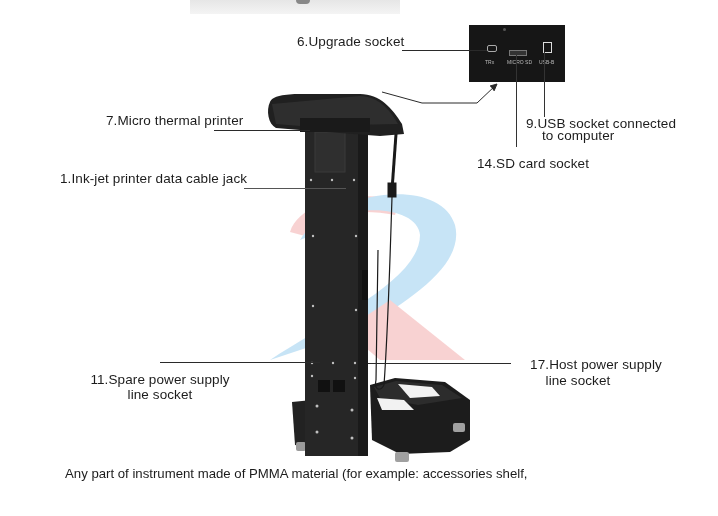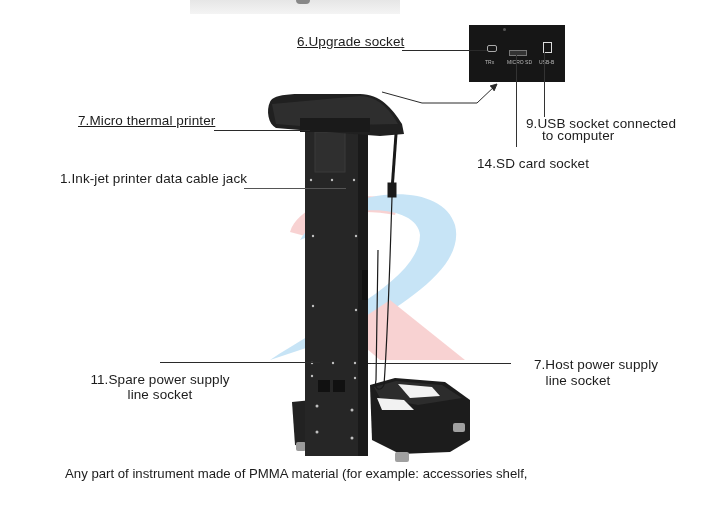--- a/index.html
+++ b/index.html
@@ -97,40 +97,40 @@
 <div class="panel">
   <div class="dot"></div>
   <div class="port-upgrade"></div>
   <div class="plabel" style="left:16px">TRx</div>
   <div class="port-sd"></div>
   <div class="plabel" style="left:38px">MICRO SD</div>
   <div class="port-usb"></div>
   <div class="plabel" style="left:70px">USB-B</div>
 </div>
 
-<div class="label" style="left:297px; top:34px;text-decoration:underline;">6.Upgrade socket</div>
+<div class="label" style="left:297px; top:34px;">6.Upgrade socket</div>
 <div class="leader" style="left:402px; top:50px; width:85px;"></div>
 
 <div class="vleader" style="left:516px; top:52px; height:95px;"></div>
 <div class="vleader" style="left:544px; top:52px; height:65px;"></div>
 
-<div class="label" style="left:78px; top:113px;text-decoration:underline;">7.Micro thermal printer</div>
+<div class="label" style="left:106px; top:113px;">7.Micro thermal printer</div>
 <div class="leader" style="left:214px; top:130px; width:96px;"></div>
 
 <div class="label" style="left:526px; top:116px;text-align:right;">9.USB socket connected</div>
 <div class="label" style="left:542px; top:128px;">to computer</div>
 
 <div class="label" style="left:477px; top:156px;">14.SD card socket</div>
 
 <div class="label" style="left:60px; top:171px;">1.Ink-jet printer data cable jack</div>
 <div class="leader" style="left:244px; top:188px; width:102px; background:#555;"></div>
 
 <div class="leader" style="left:160px; top:362px; width:160px;"></div>
 <div class="label center" style="left:80px; top:372px; width:160px;">11.Spare power supply</div>
 <div class="label center" style="left:80px; top:387px; width:160px;">line socket</div>
 
 <div class="leader" style="left:368px; top:363px; width:143px;"></div>
-<div class="label center" style="left:516px; top:357px; width:160px;">7.Host power supply</div>
+<div class="label center" style="left:516px; top:357px; width:160px;">17.Host power supply</div>
 <div class="label center" style="left:516px; top:373px; width:124px;">line socket</div>
 
 <div class="note">
   <div class="line1">Any part of instrument made of PMMA material (for example: accessories shelf,</div>
 </div>
 
 </body></html>

